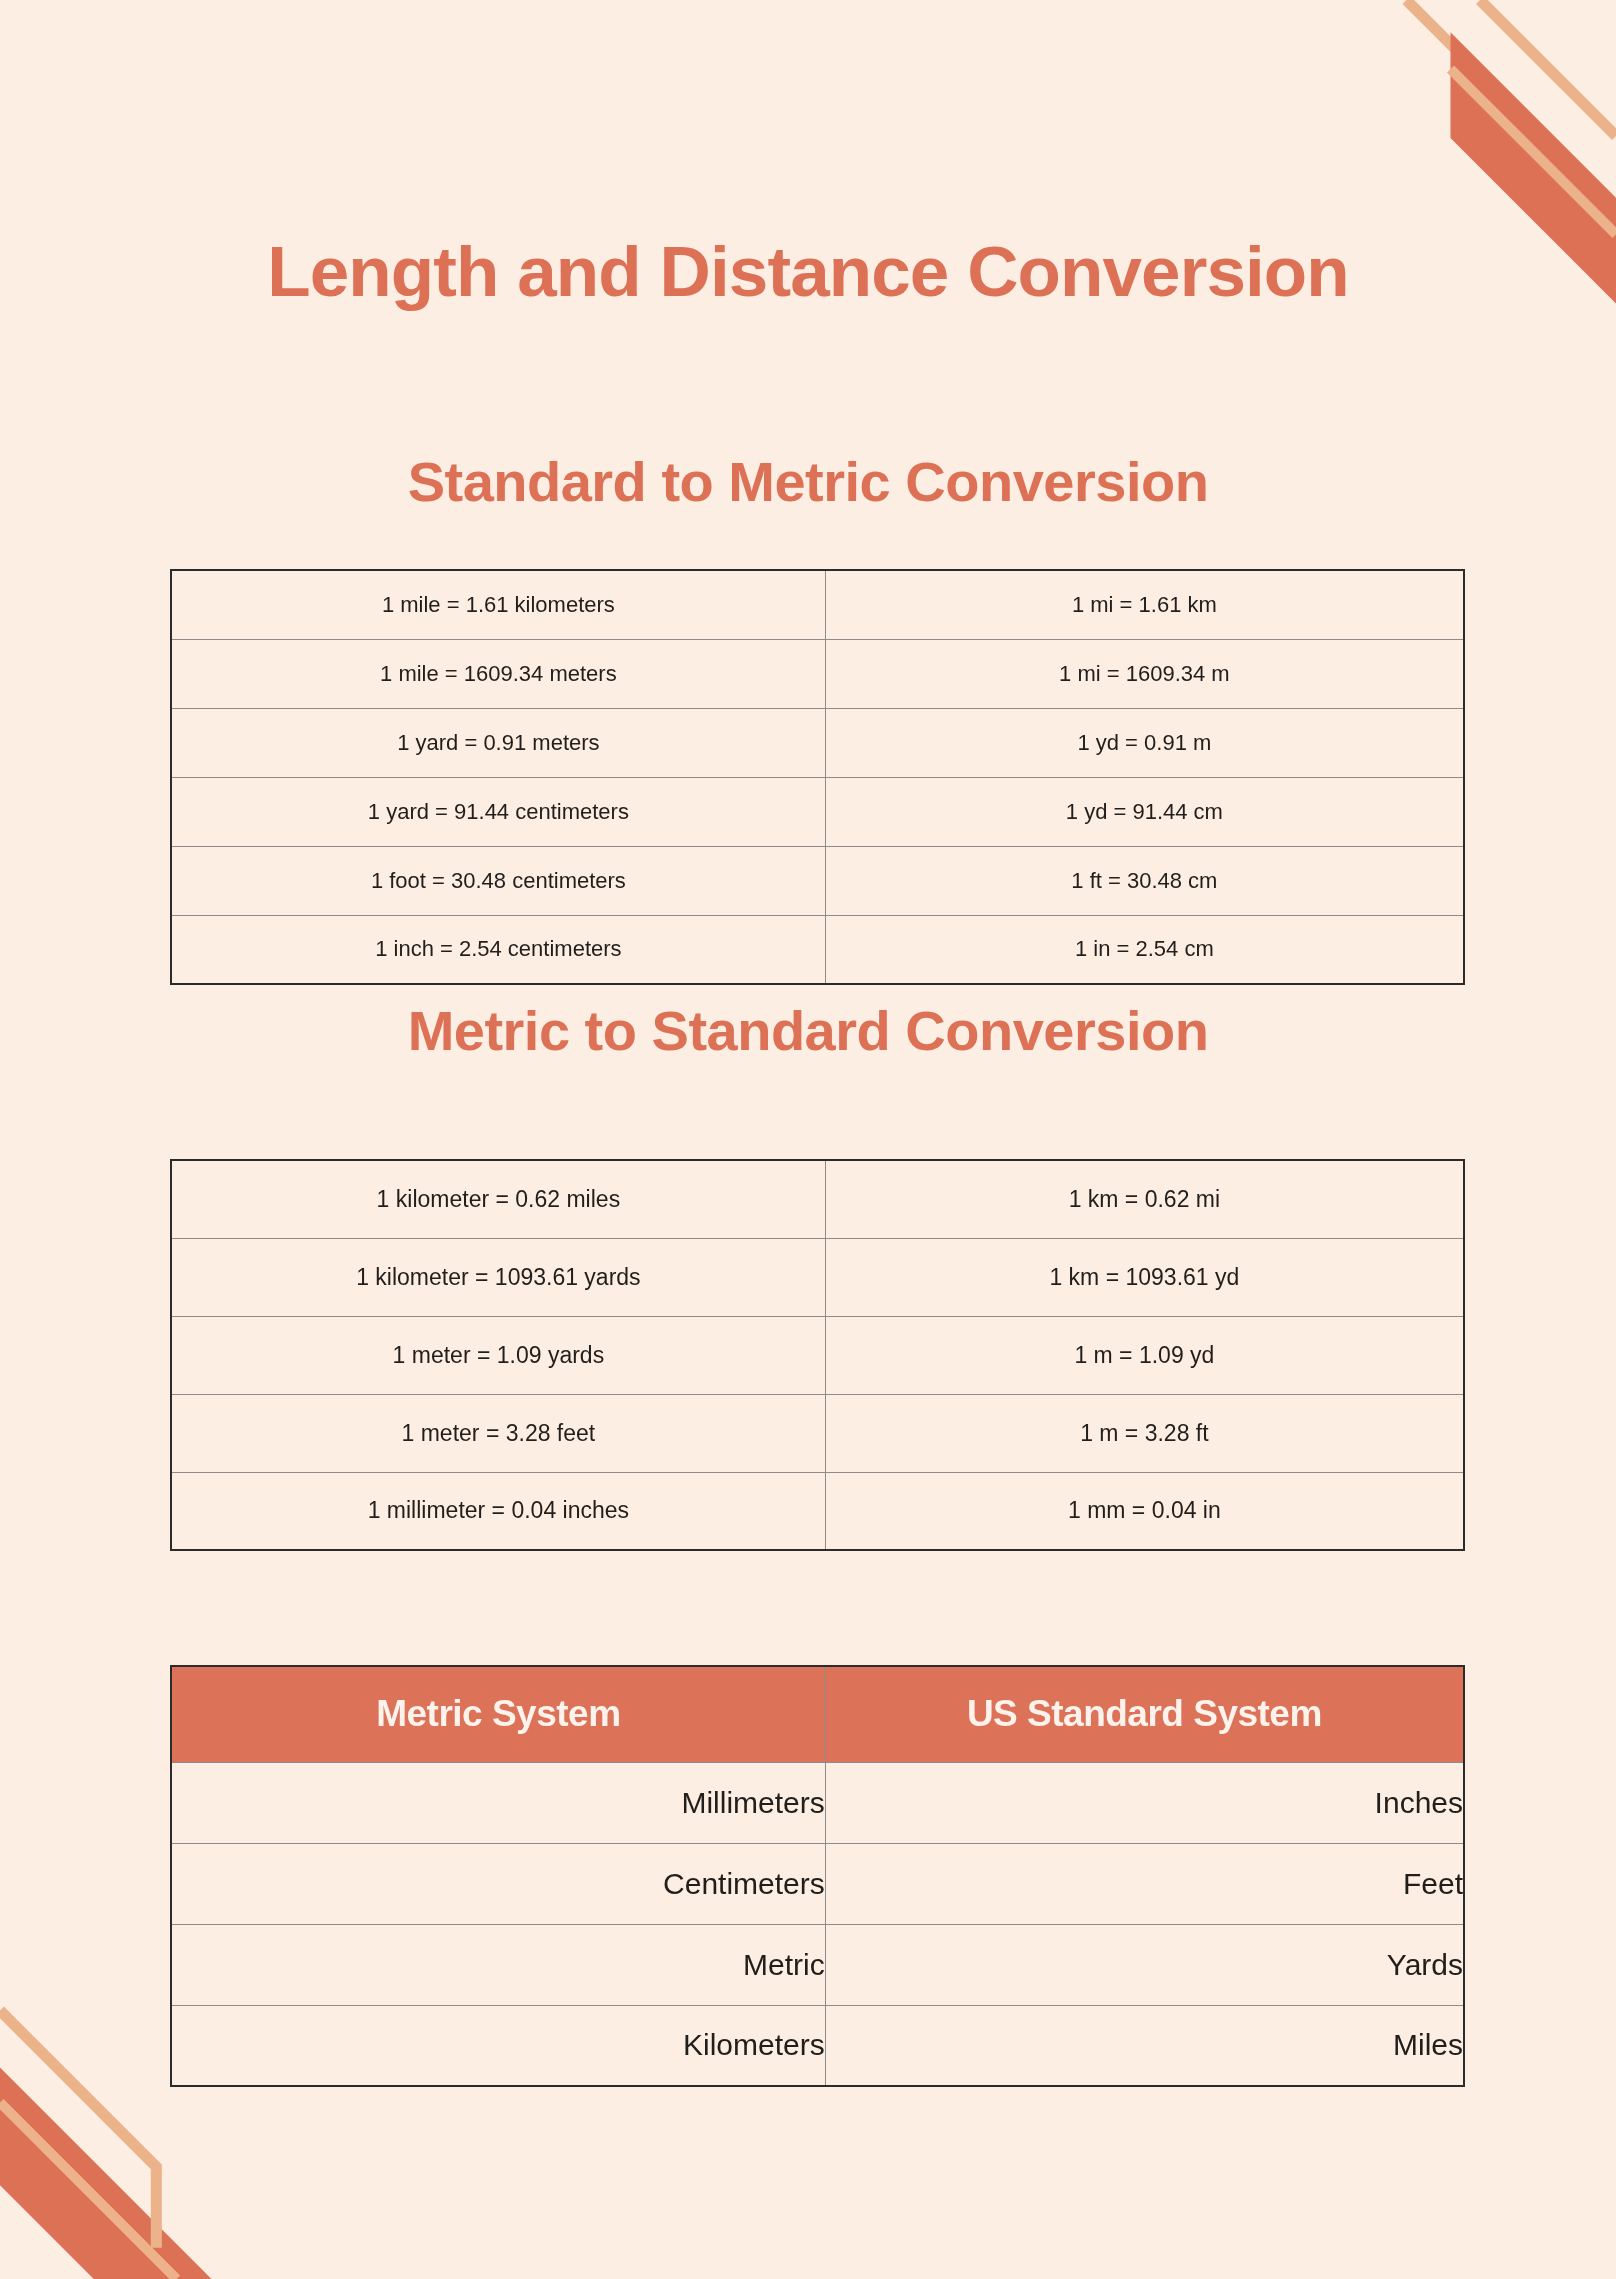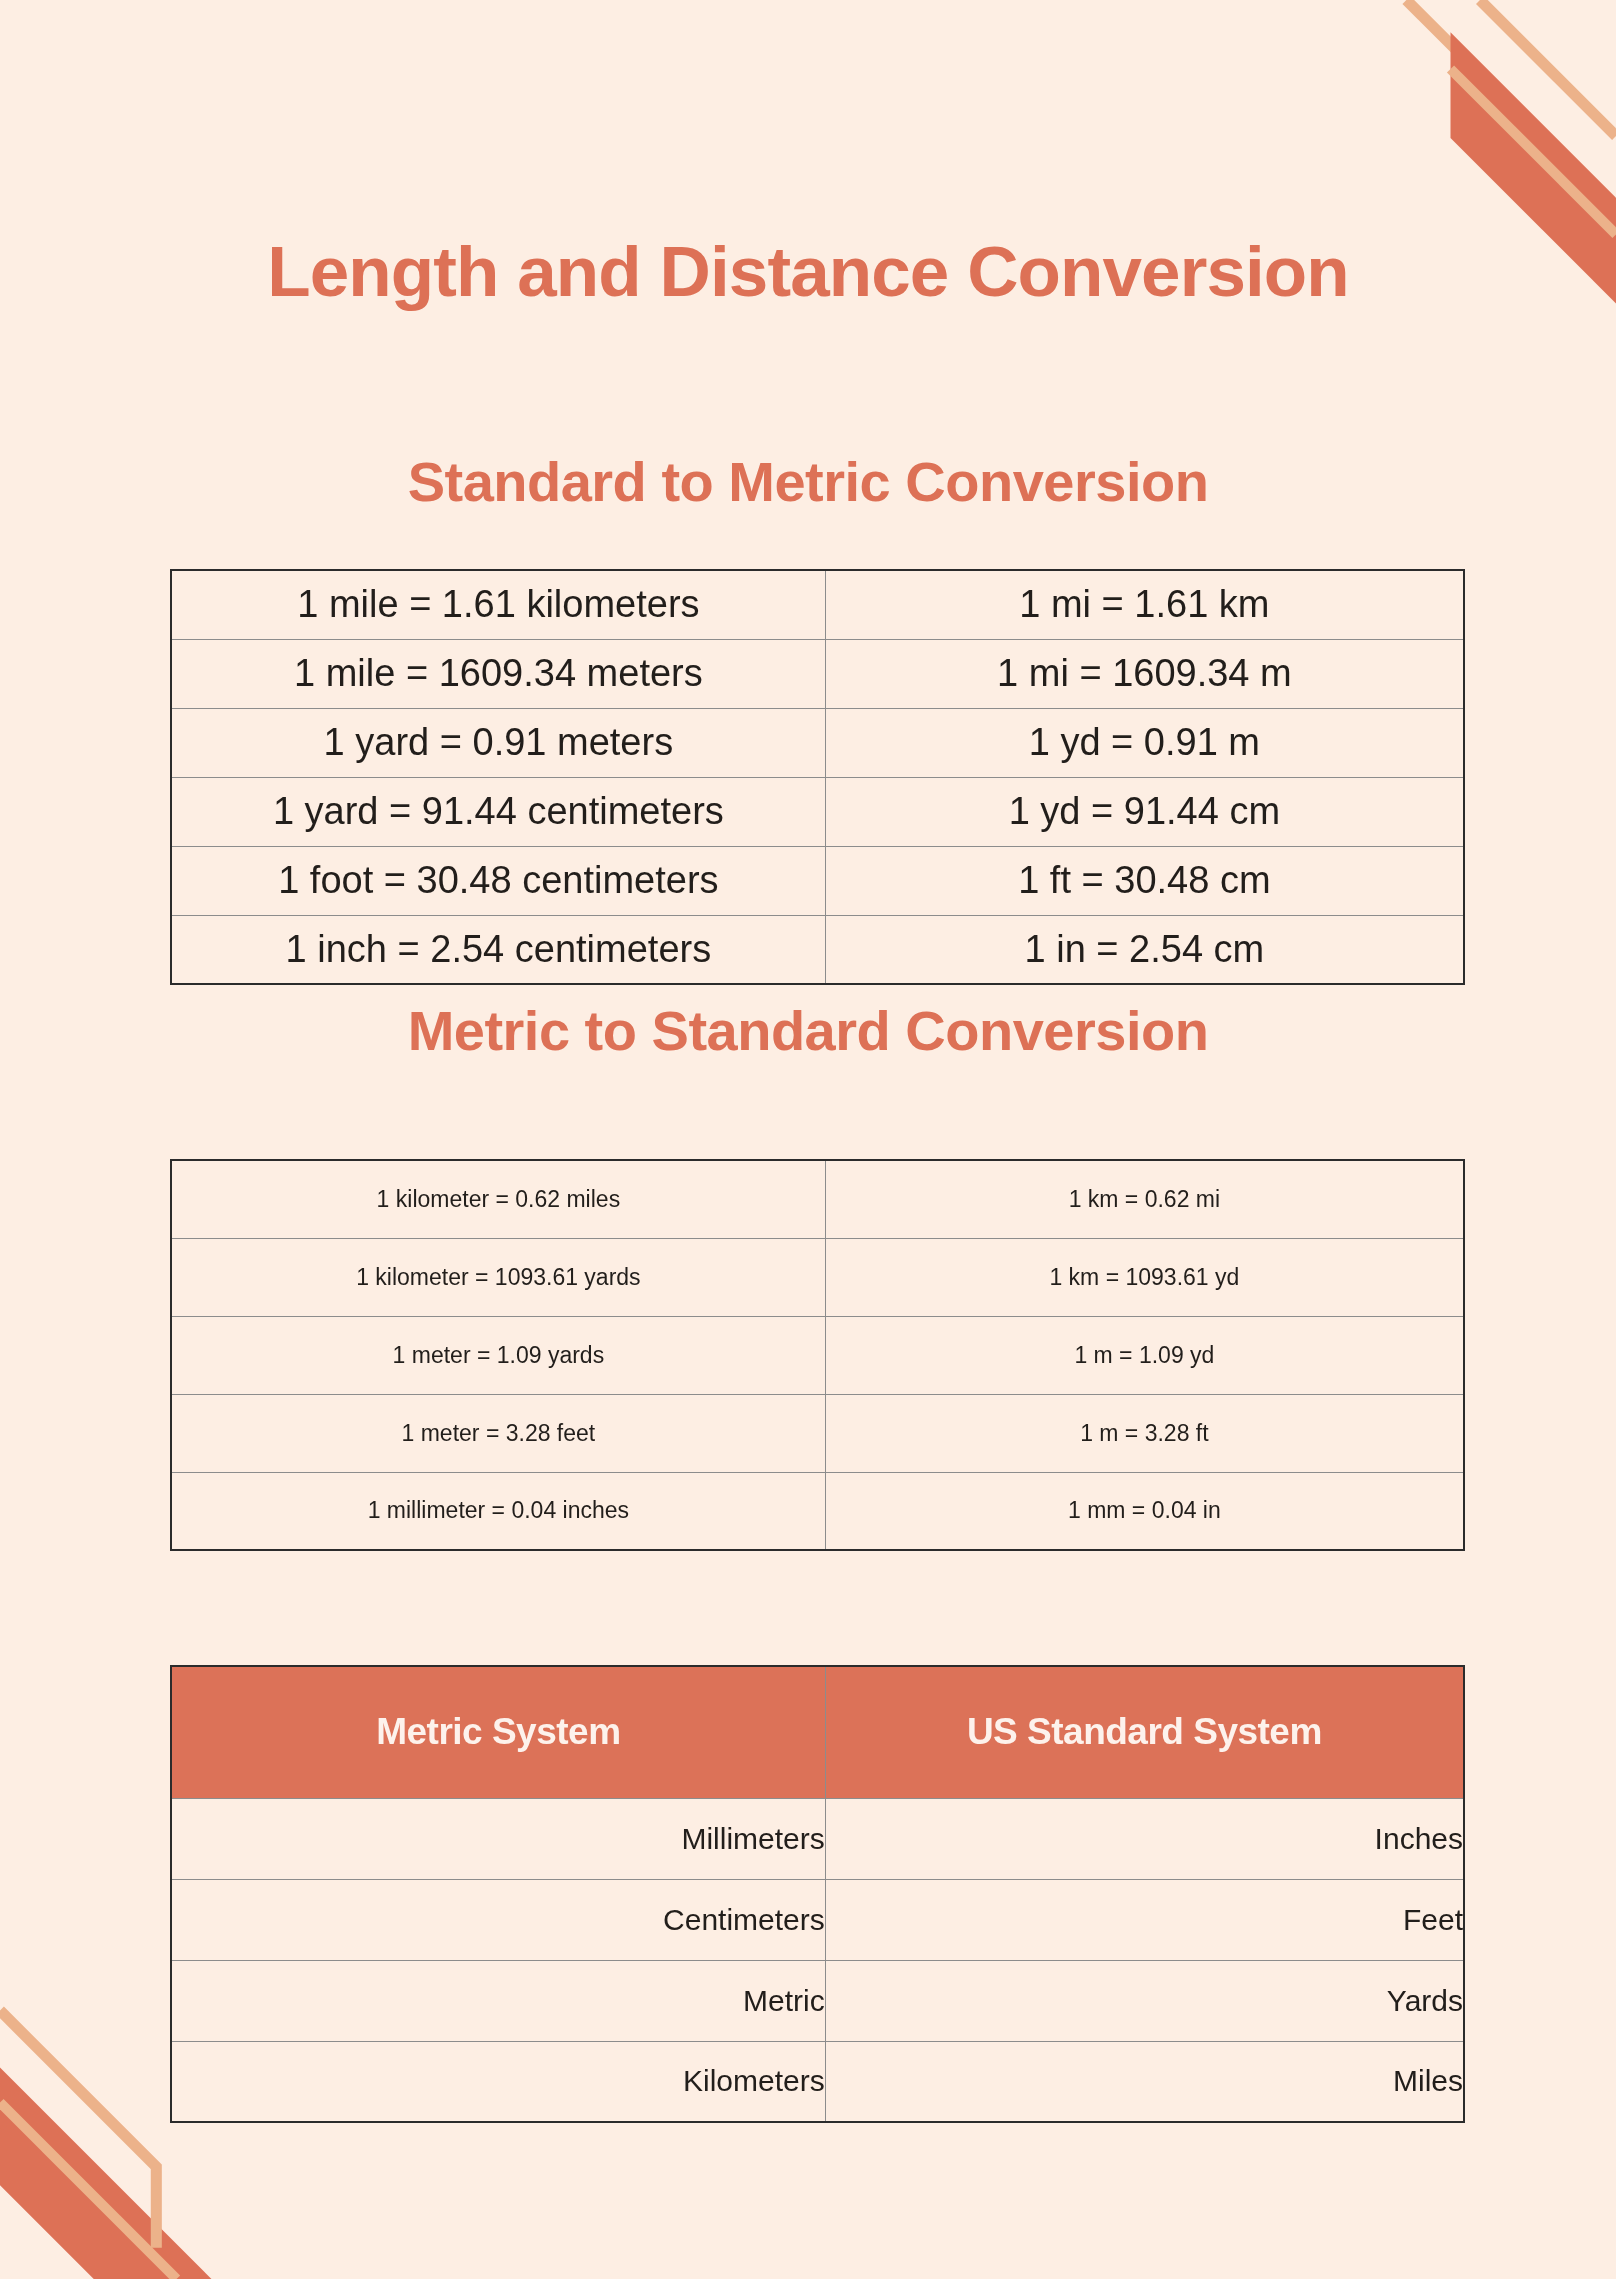--- a/index.html
+++ b/index.html
@@ -43,26 +43,26 @@
     border:2.8px solid var(--border-dark);
   }
   table.conv col.c1 { width:50.6%; }
   table.conv col.c2 { width:49.4%; }
   table.conv td, table.conv th {
     border:1.8px solid var(--border-gray);
     text-align:center; vertical-align:middle;
     font-weight:500;
   }
   #table-std-metric { top:569px; }
-  #table-std-metric td { height:69px; font-size:38px; }
+  #table-std-metric td { height:69px; font-size:22px; }
   #table-metric-std { top:1159px; }
   #table-metric-std td { height:78px; font-size:23px; }
   #table-systems { top:1665px; }
   #table-systems th {
-    height:132px; font-size:37px; font-weight:700;
+    height:96px; font-size:37px; font-weight:700;
     background: var(--header-bg);
     color: var(--header-text);
     letter-spacing:-0.5px;
   }
   #table-systems td { height:81px; font-size:30px;text-align:right; }
 
   .ribbon { position:absolute; display:block; }
   #ribbon-top-right { top:0; right:0; }
   #ribbon-bottom-left { bottom:0; left:0; }
   .ribbon-band { fill: var(--accent); }

